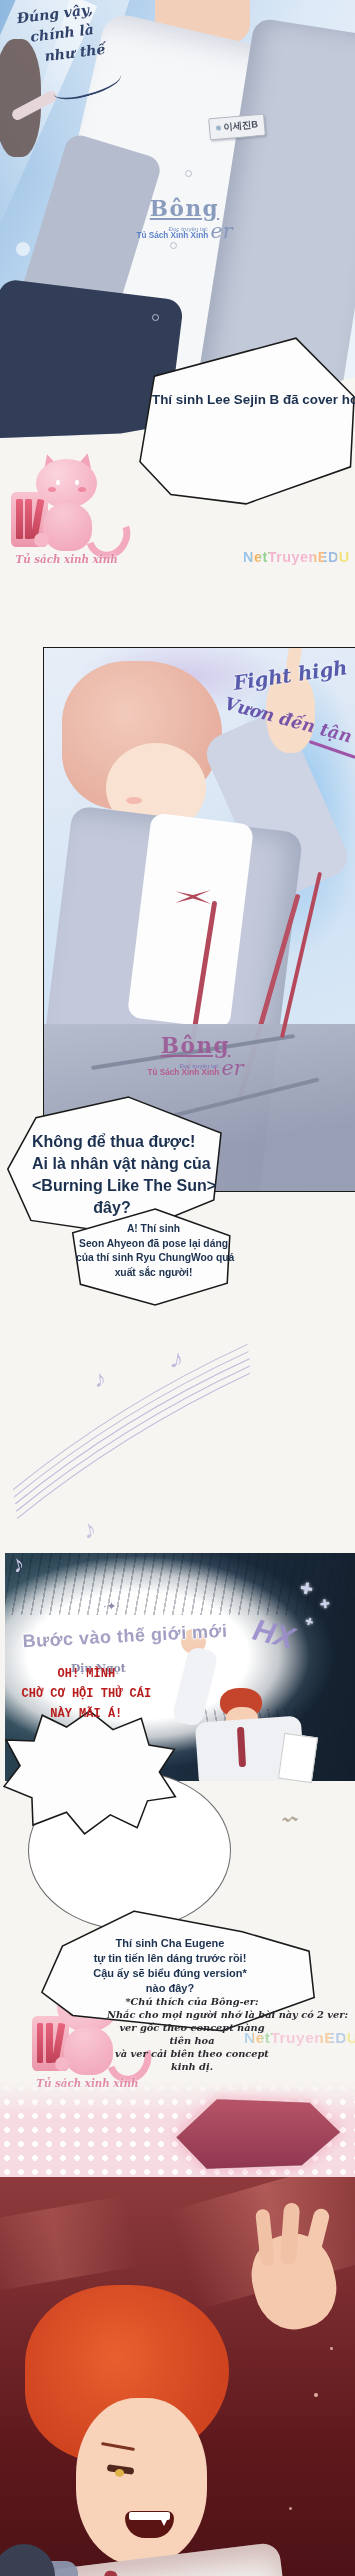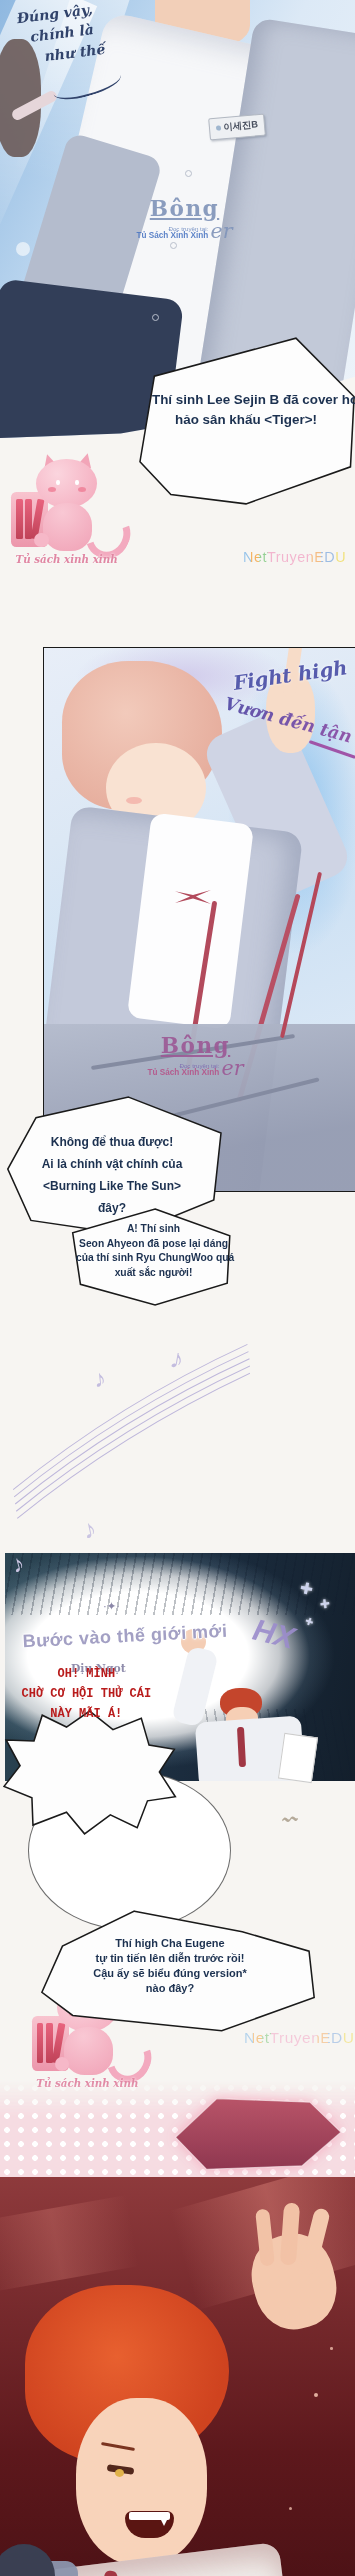--- a/index.html
+++ b/index.html
@@ -15,21 +15,21 @@
   
   .bong{text-align:center;line-height:1;opacity:.92;}
   .bong .t{font-family:"DejaVu Serif",serif;font-weight:700;font-size:21.6px;letter-spacing:1.5px;text-decoration:underline;}
   .bong .row{display:flex;justify-content:center;align-items:flex-start;margin-top:1px;}
   .bong .col{text-align:right;padding-top:5.2px;}
   .bong .dt{font-size:6.2px;display:block;}
   .bong .site{font-size:8.2px;font-weight:700;display:block;}
   .bong .er{font-family:"DejaVu Serif",serif;font-style:italic;font-size:20.6px;margin-left:2.1px;}
 
   
-  .net{font-weight:400;font-size:15.5px;letter-spacing:0.5px;opacity:.8;white-space:nowrap;
+  .net{font-weight:700;font-size:15.5px;letter-spacing:0.5px;opacity:.8;white-space:nowrap;
        background:linear-gradient(90deg,#7fb8e8 0 8%,#f4a23c 8% 16%,#7dc87d 16% 24%,#f2a6c6 24% 66%,#f5b06a 66% 76%,#86aee0 76% 88%,#f0dc5a 88% 100%);
        -webkit-background-clip:text;background-clip:text;color:transparent;}
 
   
   .cat{width:111px;height:111px;}
   .cat .books{position:absolute;left:0;top:37px;width:37px;height:55px;background:linear-gradient(#f8c4cf,#ec96ab);border-radius:5.2px;}
   .cat .books i{position:absolute;top:7.2px;width:6.7px;height:40px;background:linear-gradient(#e8647e,#c04258);border-radius:1.5px;}
   .cat .books i:nth-child(1){left:4.6px;}
   .cat .books i:nth-child(2){left:14px;}
   .cat .books i:nth-child(3){left:23px;transform:rotate(10deg);}
@@ -87,21 +87,20 @@
         <span class="er">er</span>
       </div>
     </div>
   </div>
 
   <svg class="abs" style="left:135px;top:333px;" width="222" height="175" viewBox="0 0 430 340">
     <polygon points="312,10 425,124 418,260 215,332 69,314 9,250 37,84" fill="#fdfdfd" stroke="#1a1a1a" stroke-width="3"></polygon>
   </svg>
   <div class="abs btxt" style="left:152px;top:390px;width:188px;font-size:13.4px;line-height:20px;">
     <div>Thí sinh Lee Sejin B đã cover hoàn</div>
-    <div>hảo sân khấu &lt;Tiger&gt;!</div>
   </div>
 
   <div class="abs cat" style="left:11.3px;top:455px;">
     <div class="books">
         <i></i>
         <i></i>
         <i></i>
       </div>
     <span class="ear" style="left:31px;top:-1px;transform:rotate(-16deg);"></span>
     <span class="ear" style="left:68px;top:-2.1px;transform:rotate(14deg);"></span>
@@ -148,23 +147,23 @@
     </div>
   </div>
 
   <div class="abs" style="left:233px;top:664px;transform:rotate(-8deg);font-family:'DejaVu Serif',serif;font-style:italic;font-weight:700;font-size:19.6px;color:#575cad;text-shadow:0 0 3.1px rgba(255,255,255,.9);">Fight high</div>
   <div class="abs" style="left:225px;top:693px;transform:rotate(15deg);transform-origin:left center;font-family:'DejaVu Serif',serif;font-style:italic;font-weight:700;font-size:17.5px;white-space:nowrap;background:linear-gradient(90deg,#5b55ab,#a855a8);-webkit-background-clip:text;background-clip:text;color:transparent;">Vươn đến tận cùng</div>
   <div class="abs" style="left:308px;top:748px;width:49px;height:2.6px;background:#a054a8;border-radius:1.5px;transform:rotate(19deg);"></div>
 
   <svg class="abs" style="left:4.1px;top:1093px;" width="229" height="149" viewBox="0 0 445 290">
     <polygon points="242,8 422,78 408,208 242,276 52,248 7,148 62,48" fill="#fdfdfd" stroke="#1a1a1a" stroke-width="3"></polygon>
   </svg>
-  <div class="abs btxt" style="left:32px;top:1131px;width:160px;font-size:12px;line-height:22px;">
+  <div class="abs btxt" style="left:32px;top:1131px;width:160px;font-size:16px;line-height:22px;">
     <div>Không để thua được!</div>
-    <div>Ai là chính vật chính của</div>
+    <div>Ai là nhân vật nàng của</div>
     <div>&lt;Burning Like The Sun&gt;</div>
     <div>đây?</div>
   </div>
 
   <svg class="abs" style="left:69px;top:1206px;" width="165" height="103" viewBox="0 0 320 200">
     <polygon points="167,6 312,58 307,150 167,192 22,152 7,52" fill="#fdfdfd" stroke="#1a1a1a" stroke-width="3"></polygon>
   </svg>
   <div class="abs btxt" style="left:76px;top:1222px;width:155px;font-size:10.3px;line-height:14.7px;">
     <div>A! Thí sinh</div>
     <div>Seon Ahyeon đã pose lại dáng</div>
@@ -234,26 +233,32 @@
     <div class="torso"></div>
     <div class="tail"></div>
     <div class="paw"></div>
     <div class="cat-label">Tủ sách xinh xinh</div>
   </div>
 
   <svg class="abs" style="left:38px;top:1906px;" width="296" height="131" viewBox="0 0 575 255">
     <polygon points="187,10 397,50 527,88 537,178 357,243 67,213 7,168 47,78" fill="#fdfdfd" stroke="#1a1a1a" stroke-width="3"></polygon>
   </svg>
   <div class="abs btxt" style="left:80px;top:1936px;width:180px;font-size:11px;line-height:15px;">
-    <div>Thí high Cha Eugene</div>
-    <div>tự tin tiến lên diễn trước rồi!</div>
+    <div>Thí sinh Cha Eugene</div>
+    <div>tự tin tiến lên dáng trước rồi!</div>
     <div>Cậu ấy sẽ biểu đúng version*</div>
     <div>nào đây?</div>
   </div>
 
+  <div class="abs" style="left:107px;top:1995px;width:170px;text-align:center;font-family:'DejaVu Serif',serif;font-style:italic;font-weight:700;font-size:9.8px;line-height:13px;color:#2a2a30;">
+    <div>*Chú thích của Bông-er:</div>
+    <div style="white-space:nowrap;">Nhắc cho mọi người nhớ là bài này có 2 ver:</div>
+    <div>ver gốc theo concept nàng tiên hoa</div>
+    <div>và ver cải biên theo concept kinh dị.</div>
+  </div>
   <div class="abs net" style="left:244px;top:2029px;font-size:15.5px;opacity:.55;">NetTruyenEDU</div>
 
   <div class="abs" style="left:0;top:2081px;width:355px;height:100px;background-color:#f6dce2;background-image:radial-gradient(circle,#ffffff 2.6px,transparent 3.1px);background-size:14px 14px;
               -webkit-mask-image:linear-gradient(transparent,black 35%);mask-image:linear-gradient(transparent,black 35%);"></div>
 
   <svg class="abs" style="left:172px;top:2095px;filter:drop-shadow(0 0 6.2px rgba(244,170,190,.95));" width="173" height="80" viewBox="0 0 335 155">
     <defs>
         <linearGradient id="pg1" x1="0" y1="0" x2="0" y2="1">
           <stop offset="0" stop-color="#b85468"></stop>
           <stop offset="1" stop-color="#8f3750"></stop>

